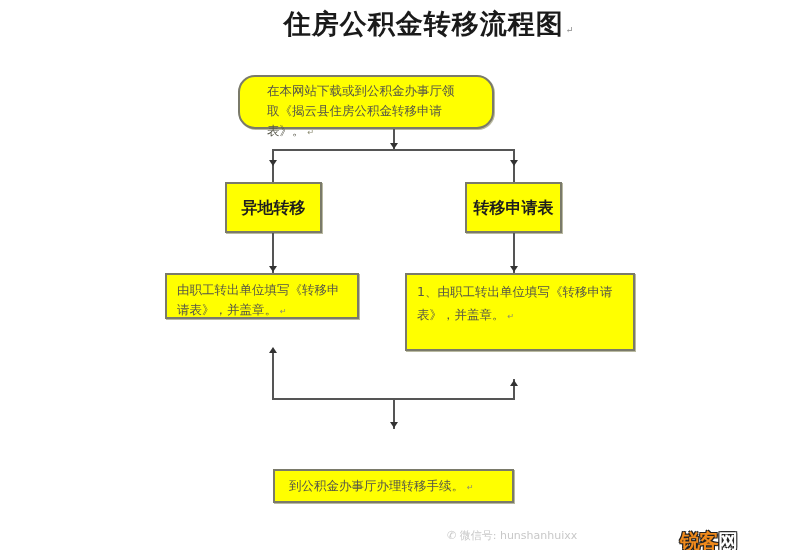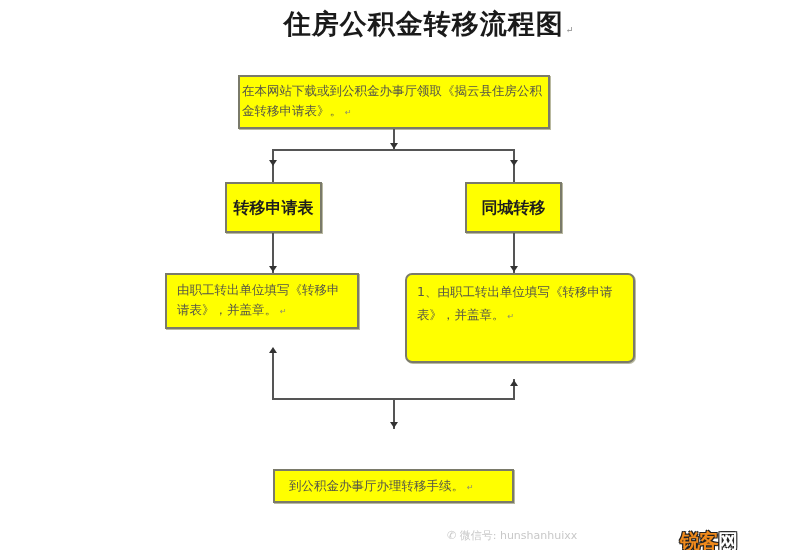--- a/index.html
+++ b/index.html
@@ -6,27 +6,27 @@
   body { width:800px; height:550px; position:relative; overflow:hidden;
          font-family:"DejaVu Sans", sans-serif; }
   .title { position:absolute; left:0; width:800px; top:6px; text-align:center;
            font-family:"DejaVu Serif", serif; font-weight:bold; font-size:27px;
            color:#1a1a1a; letter-spacing:1px;margin-left:29px; }
   .title .mark { font-size:9px; color:#888; font-weight:normal; margin-left:2px; }
   .box { position:absolute; background:#ffff00; border:2px solid #7a7a6a;
          box-sizing:border-box; color:#555548; font-size:12.5px; line-height:20px;
          box-shadow:1px 1px 0 #b9b9a0; }
   .box .mark { font-size:8px; color:#8a8a70; margin-left:3px; }
-  .box-top { left:238px; top:75px; width:312px; height:54px; padding:4px 2px; }
+  .box-top { left:238px; top:75px; width:256px; height:54px; padding:4px 27px;border-radius:17px; }
   .box-branch { height:51px; width:97px; display:flex; align-items:center; justify-content:center;
                 font-family:"DejaVu Serif", serif; font-weight:bold; font-size:16px; color:#1e1e1e; }
   .box-same { left:225px; top:182px; }
   .box-diff { left:465px; top:182px; }
-  .box-same-step { left:165px; top:273px; width:194px; height:56px; padding:5px 10px; }
-  .box-diff-step { left:405px; top:273px; width:230px; height:90px; padding:5px 10px; line-height:23px;border-radius:7px; }
+  .box-same-step { left:165px; top:273px; width:194px; height:46px; padding:5px 10px; }
+  .box-diff-step { left:405px; top:273px; width:230px; height:78px; padding:5px 10px; line-height:23px; }
   .box-final { left:273px; top:429px; width:241px; height:34px; padding:5px 10px 0 14px;margin-top:40px; }
   .line { position:absolute; background:#555; }
   .arrow-down { position:absolute; width:0; height:0; border-left:4px solid transparent;
                 border-right:4px solid transparent; border-top:6px solid #333; }
   .arrow-up { position:absolute; width:0; height:0; border-left:4px solid transparent;
               border-right:4px solid transparent; border-bottom:6px solid #333; }
   .watermark { position:absolute; left:447px; top:520px; font-size:11px; color:#c8c8c8;margin-top:8px; }
   .logo { position:absolute; left:680px; top:528px; font-size:20px; font-weight:bold;
           letter-spacing:-1px; }
   .logo .orange { color:#f08a1c; text-shadow:-1px -1px 0 #222,1px -1px 0 #222,-1px 1px 0 #222,1px 1px 0 #222; }
@@ -43,24 +43,24 @@
 
 <div class="line" style="left:393px; top:129px; width:2px; height:20px;"></div>
 <div class="arrow-down" style="left:390px; top:143px;"></div>
 <div class="line" style="left:272px; top:149px; width:243px; height:2px;"></div>
 <div class="line" style="left:272px; top:149px; width:2px; height:33px;"></div>
 <div class="arrow-down" style="left:269px; top:160px;"></div>
 <div class="line" style="left:513px; top:149px; width:2px; height:33px;"></div>
 <div class="arrow-down" style="left:510px; top:160px;"></div>
 
 <div class="box box-branch box-same">
-  <span>转移申请表</span>
+  <span>异地转移</span>
 </div>
 <div class="box box-branch box-diff">
-  <span>同城转移</span>
+  <span>转移申请表</span>
 </div>
 
 <div class="line" style="left:272px; top:233px; width:2px; height:40px;"></div>
 <div class="arrow-down" style="left:269px; top:266px;"></div>
 <div class="line" style="left:513px; top:233px; width:2px; height:40px;"></div>
 <div class="arrow-down" style="left:510px; top:266px;"></div>
 
 <div class="box box-same-step">
   <span>由职工转出单位填写《转移申请表》，并盖章。</span><span class="mark">↵</span>
 </div>

